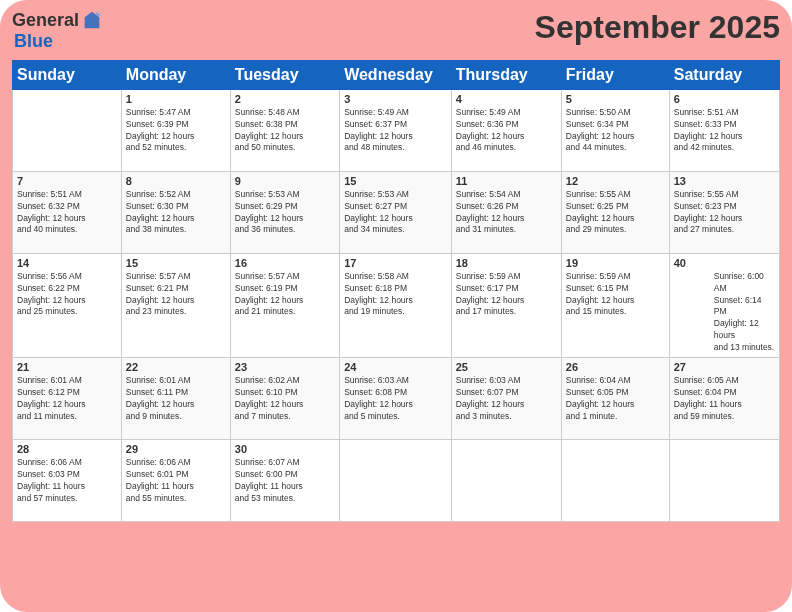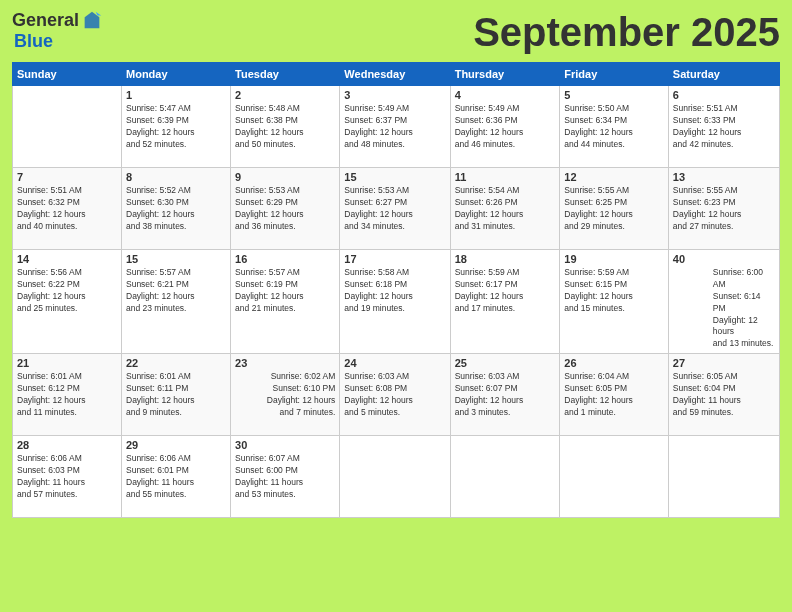--- a/index.html
+++ b/index.html
@@ -7,21 +7,22 @@
       font-family: Arial, sans-serif;
       background: #fff;
       width: 792px;
       height: 612px;
       overflow: hidden;
     }
     .container {
       width: 792px;
       height: 612px;
       padding: 10px 12px;
-      background: #bef264;
+      background: #fca5a5;
+      border-radius: 27px;
     }
     .header {
       display: flex;
       justify-content: space-between;
       align-items: flex-start;
       margin-bottom: 8px;
     }
     .logo {
       display: flex;
       align-items: center;
@@ -35,40 +36,40 @@
     .logo-blue { color: #1565c0; }
     .logo-icon {
       width: 22px;
       height: 22px;
       margin-left: 2px;
     }
     .title-block {
       text-align: right;
     }
     .month-title {
-      font-size: 40px;
+      font-size: 32px;
       font-weight: bold;
       color: #333;
       line-height: 1.1;
     }
     .location {
       font-size: 13px;
       color: #555;
     }
     table {
       width: 100%;
       border-collapse: collapse;
       font-size: 9.5px;
     }
     thead th {
       background-color: #1565c0;
       color: #fff;
       padding: 5px 4px;
       text-align: left;
-      font-size: 11px;
+      font-size: 16px;
       font-weight: bold;
       border: 1px solid #1565c0;
     }
     tbody td {
       border: 1px solid #ccc;
       vertical-align: top;
       padding: 3px 4px;
       width: 113px;
       height: 82px;
     }
@@ -288,21 +289,21 @@
           </td>
           <td>
             <span class="day-num">22</span>
             <div class="day-info" style="white-space: pre-line;">Sunrise: 6:01 AM
 Sunset: 6:11 PM
 Daylight: 12 hours
 and 9 minutes.</div>
           </td>
           <td>
             <span class="day-num">23</span>
-            <div class="day-info" style="white-space: pre-line; text-align: right;">Sunrise: 6:02 AM
+            <div class="day-info" style="white-space: pre-line;">Sunrise: 6:02 AM
 Sunset: 6:10 PM
 Daylight: 12 hours
 and 7 minutes.</div>
           </td>
           <td>
             <span class="day-num">24</span>
             <div class="day-info" style="white-space: pre-line;">Sunrise: 6:03 AM
 Sunset: 6:08 PM
 Daylight: 12 hours
 and 5 minutes.</div>

